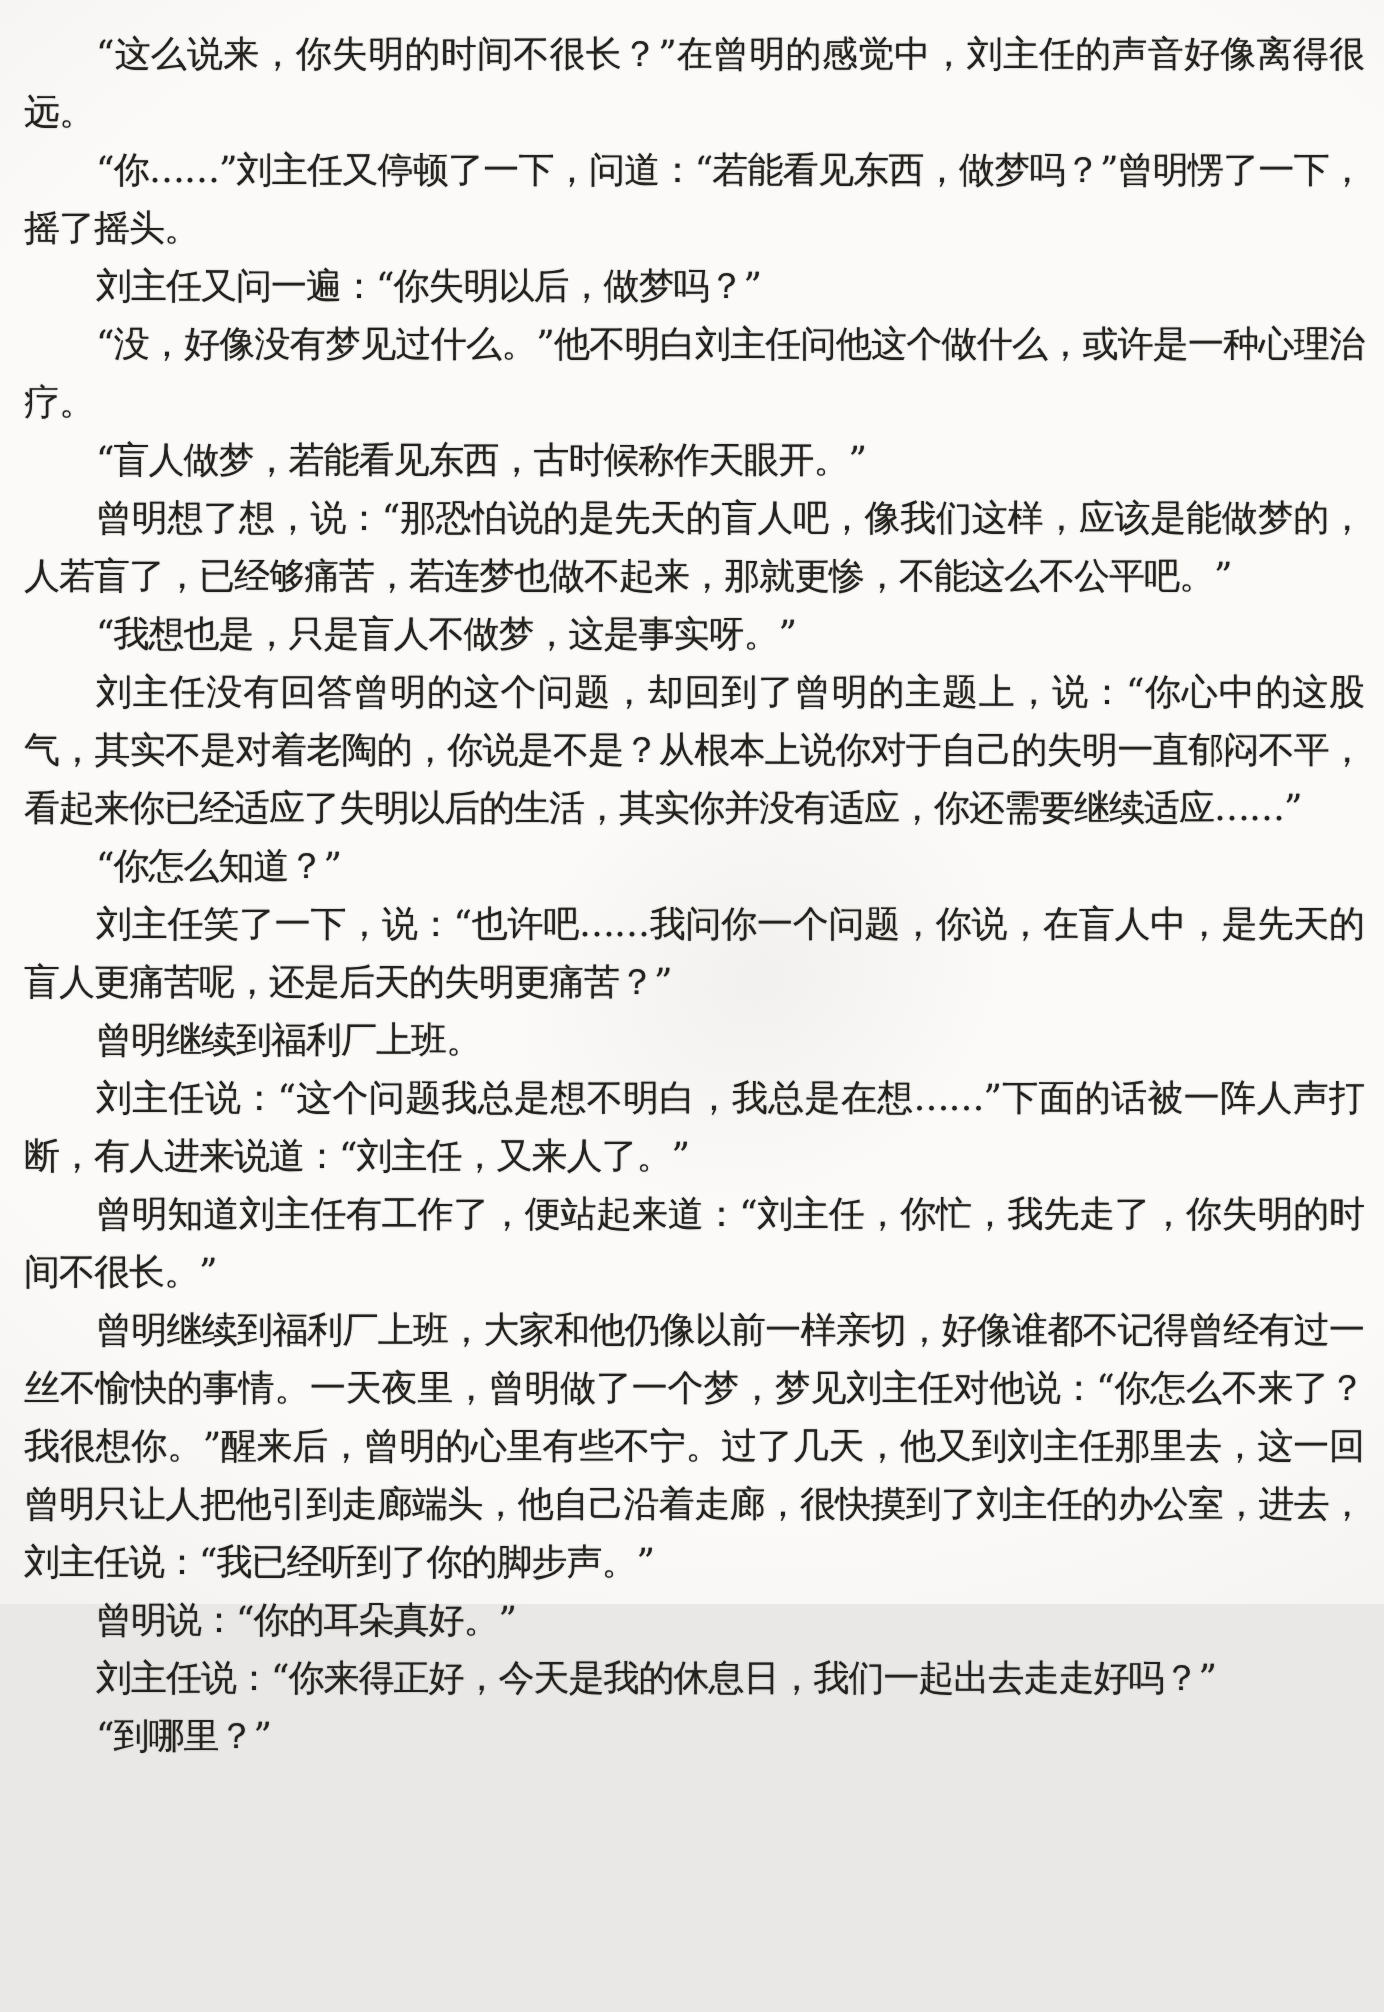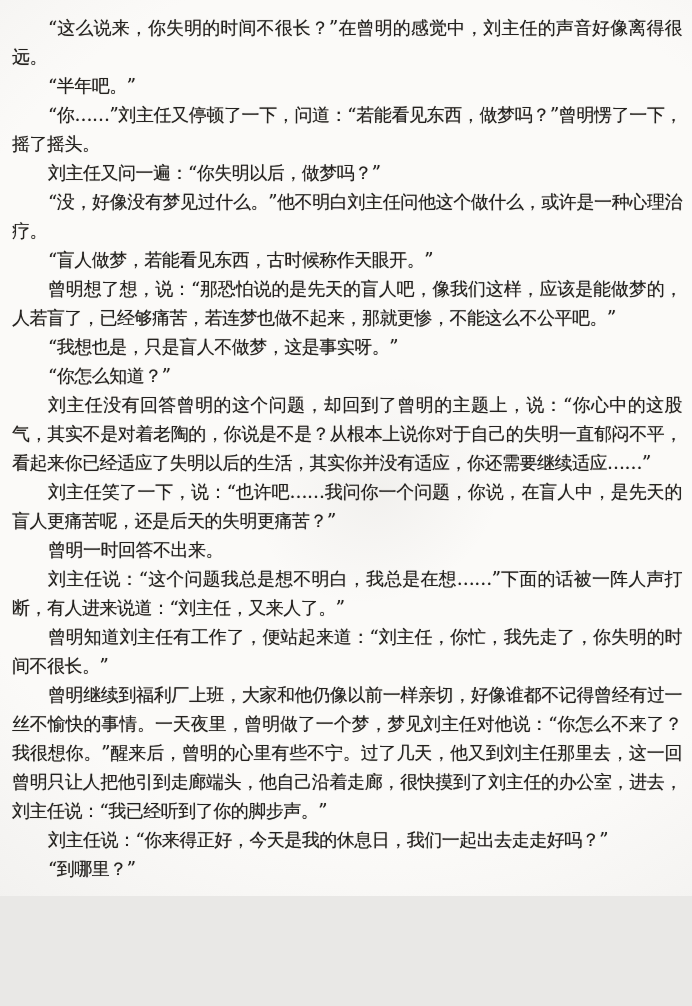--- a/index.html
+++ b/index.html
@@ -9,21 +9,21 @@
   }
   body {
     width: 692px;
     height: 1006px;
     overflow: hidden;
     font-family: "DejaVu Serif", "Liberation Serif", serif;
   }
   .scan-page {
     box-sizing: border-box;
     width: 692px;
-    height: 896px;
+    height: 802px;
     padding: 13px 10px 10px 12px;
     background:
       radial-gradient(ellipse 120% 90% at 55% 45%, #fbfaf8 55%, #efeeec 85%, #e3e2df 100%);
     position: relative;
   }
   
   .smudge {
     position: absolute;
     left: 250px;
     top: 380px;
@@ -48,30 +48,30 @@
     text-indent: 2em;
   }
 </style>
 </head>
 <body>
 
 <div class="scan-page">
   <div class="smudge"></div>
   <div class="text-block">
     <p>“这么说来，你失明的时间不很长？”在曾明的感觉中，刘主任的声音好像离得很远。</p>
-    <p>“半年吧。”</p>
     <p>“你……”刘主任又停顿了一下，问道：“若能看见东西，做梦吗？”曾明愣了一下，摇了摇头。</p>
     <p>刘主任又问一遍：“你失明以后，做梦吗？”</p>
     <p>“没，好像没有梦见过什么。”他不明白刘主任问他这个做什么，或许是一种心理治疗。</p>
     <p>“盲人做梦，若能看见东西，古时候称作天眼开。”</p>
     <p>曾明想了想，说：“那恐怕说的是先天的盲人吧，像我们这样，应该是能做梦的，人若盲了，已经够痛苦，若连梦也做不起来，那就更惨，不能这么不公平吧。”</p>
     <p>“我想也是，只是盲人不做梦，这是事实呀。”</p>
+    <p>刘主任没有回答曾明的这个问题，却回到了曾明的主题上，说：“你心中的这股气，其实不是对着老陶的，你说是不是？从根本上说你对于自己的失明一直郁闷不平，看起来你已经适应了失明以后的生活，其实你并没有适应，你还需要继续适应……”</p>
     <p>“你怎么知道？”</p>
-    <p>刘主任没有回答曾明的这个问题，却回到了曾明的主题上，说：“你心中的这股气，其实不是对着老陶的，你说是不是？从根本上说你对于自己的失明一直郁闷不平，看起来你已经适应了失明以后的生活，其实你并没有适应，你还需要继续适应……”</p>
     <p>刘主任笑了一下，说：“也许吧……我问你一个问题，你说，在盲人中，是先天的盲人更痛苦呢，还是后天的失明更痛苦？”</p>
-    <p>曾明一时回答不出来。</p>
+    <p>曾明继续到福利厂上班。</p>
     <p>刘主任说：“这个问题我总是想不明白，我总是在想……”下面的话被一阵人声打断，有人进来说道：“刘主任，又来人了。”</p>
     <p>曾明知道刘主任有工作了，便站起来道：“刘主任，你忙，我先走了，你失明的时间不很长。”</p>
     <p>曾明继续到福利厂上班，大家和他仍像以前一样亲切，好像谁都不记得曾经有过一丝不愉快的事情。一天夜里，曾明做了一个梦，梦见刘主任对他说：“你怎么不来了？我很想你。”醒来后，曾明的心里有些不宁。过了几天，他又到刘主任那里去，这一回曾明只让人把他引到走廊端头，他自己沿着走廊，很快摸到了刘主任的办公室，进去，刘主任说：“我已经听到了你的脚步声。”</p>
+    <p>曾明说：“你的耳朵真好。”</p>
     <p>刘主任说：“你来得正好，今天是我的休息日，我们一起出去走走好吗？”</p>
     <p>“到哪里？”</p>
   </div>
 </div>
 
 </body></html>

